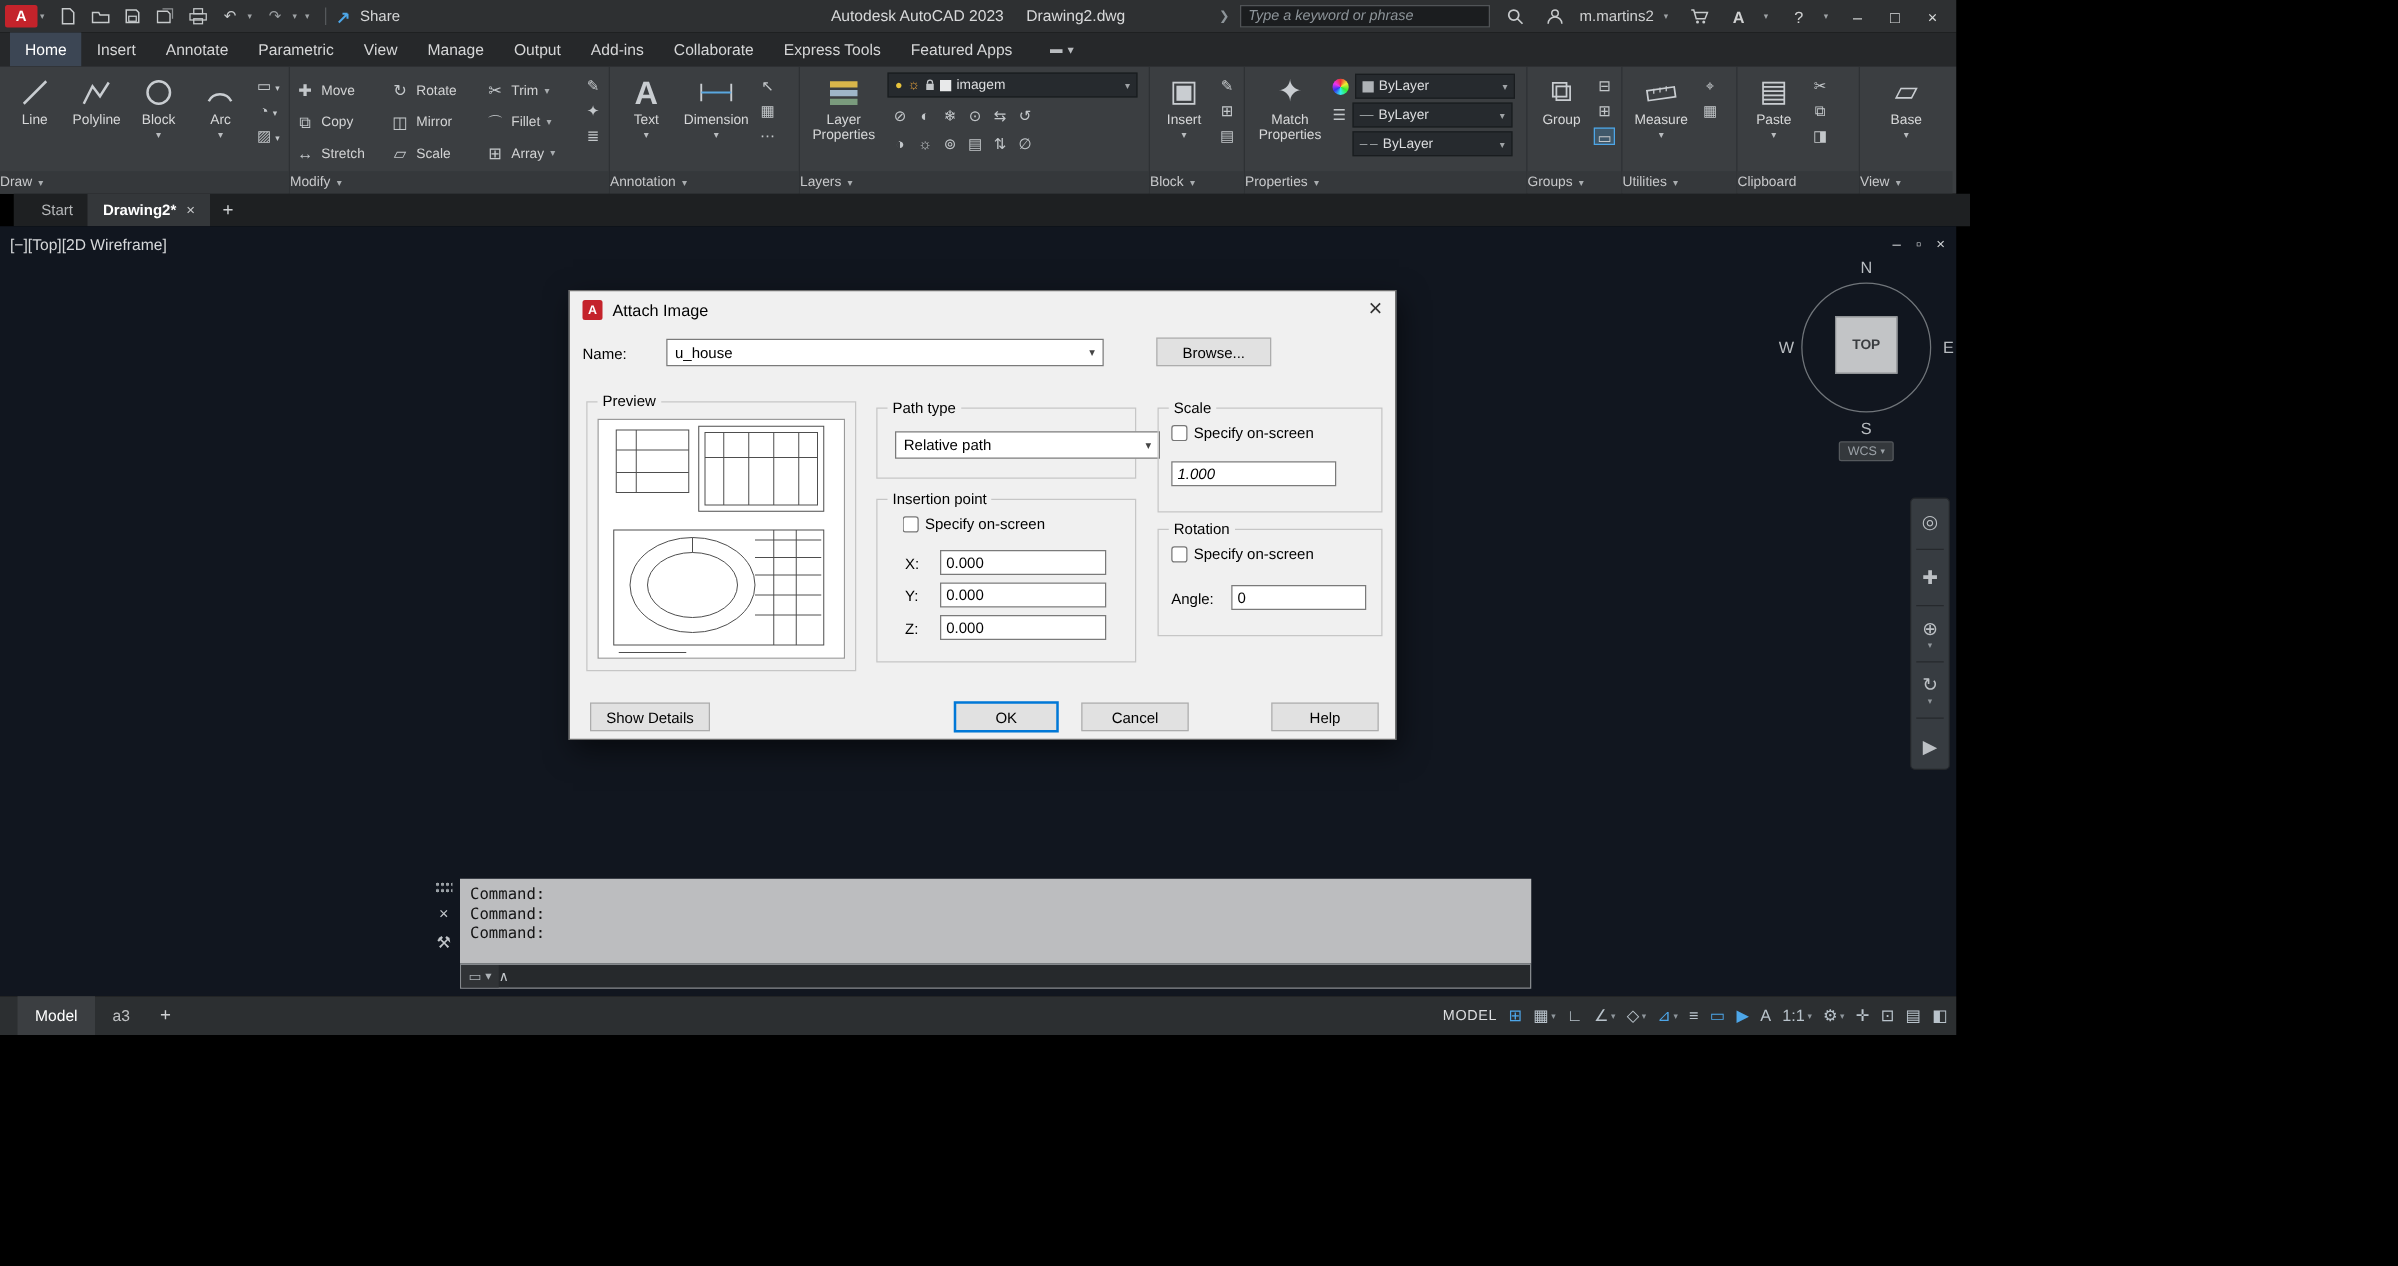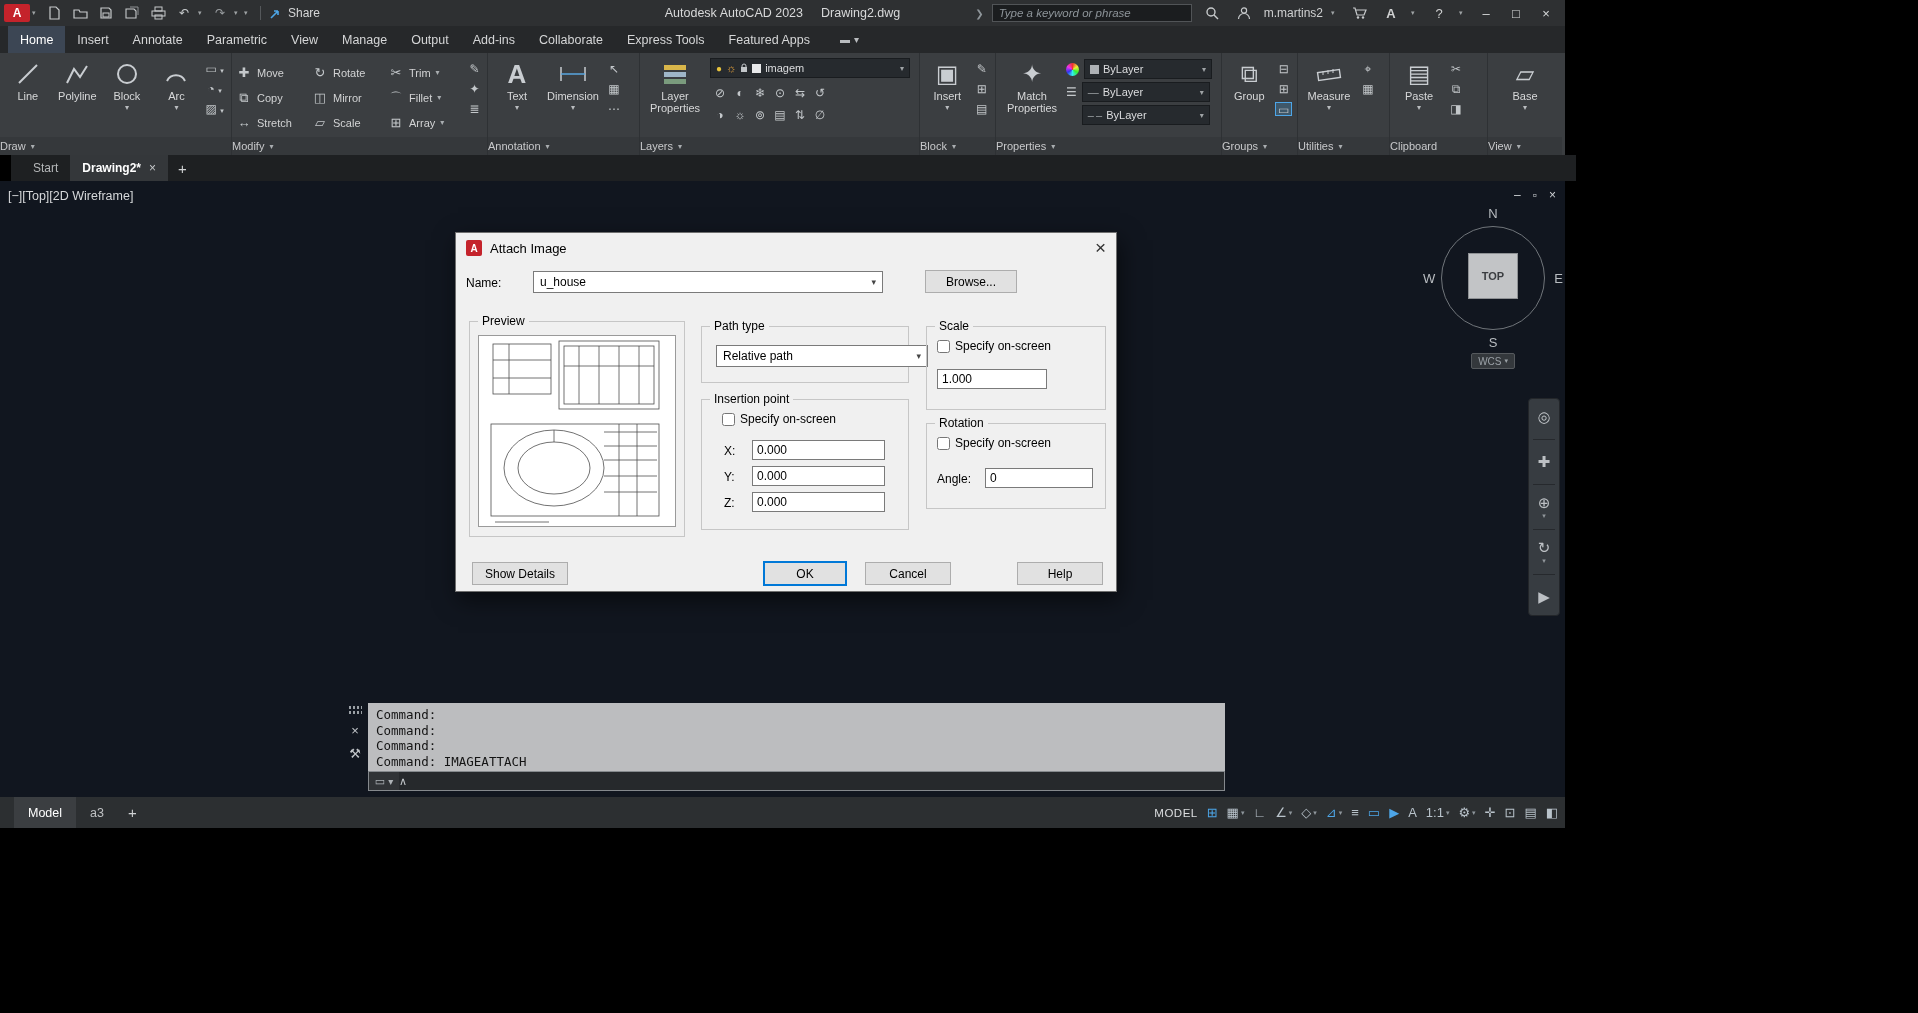--- a/index.html
+++ b/index.html
@@ -648,21 +648,21 @@
         <span class="dlabel" style="position:absolute; left:22px; top:96px;">Z:</span>
         <input class="din" style="left: 50px; top: 92px; width: 133px;" value="0.000">
       </div>
 
       <div class="grp" style="left:470px; top:93px; width:180px; height:84px;">
         <span class="glab">Scale</span>
         <div class="chkrow" style="left:10px; top:12px;">
           <input type="checkbox" style="">
           <span>Specify on-screen</span>
         </div>
-        <input class="din" style="left: 10px; top: 42px; width: 110px;" value="1.000">
+        <input class="din" style="left: 10px; top: 42px; width: 132px; font-style: italic;" value="1.000">
       </div>
 
       <div class="grp" style="left:470px; top:190px; width:180px; height:86px;">
         <span class="glab">Rotation</span>
         <div class="chkrow" style="left:10px; top:12px;">
           <input type="checkbox" style="">
           <span>Specify on-screen</span>
         </div>
         <span class="dlabel" style="position:absolute; left:10px; top:48px;">Angle:</span>
         <input class="din" style="left: 58px; top: 44px; width: 108px;" value="0">
@@ -677,21 +677,20 @@
     <div class="cmdwin">
       <div class="cmd-grip">
         <div class="gripdots"></div>
         <span class="cmd-x">×</span>
         <span class="cmd-wrench">⚒</span>
       </div>
       <div class="cmd-hist">
         <div>Command:</div>
         <div>Command:</div>
         <div>Command:</div>
-        <div>Command: IMAGEATTACH</div>
       </div>
       <div class="cmd-input">
         <span class="ci-icon">
             <span style="font-size:11px;">▭</span>
             <span>▾</span>
           </span>
         <span class="ci-up">∧</span>
       </div>
     </div>
   </div>

